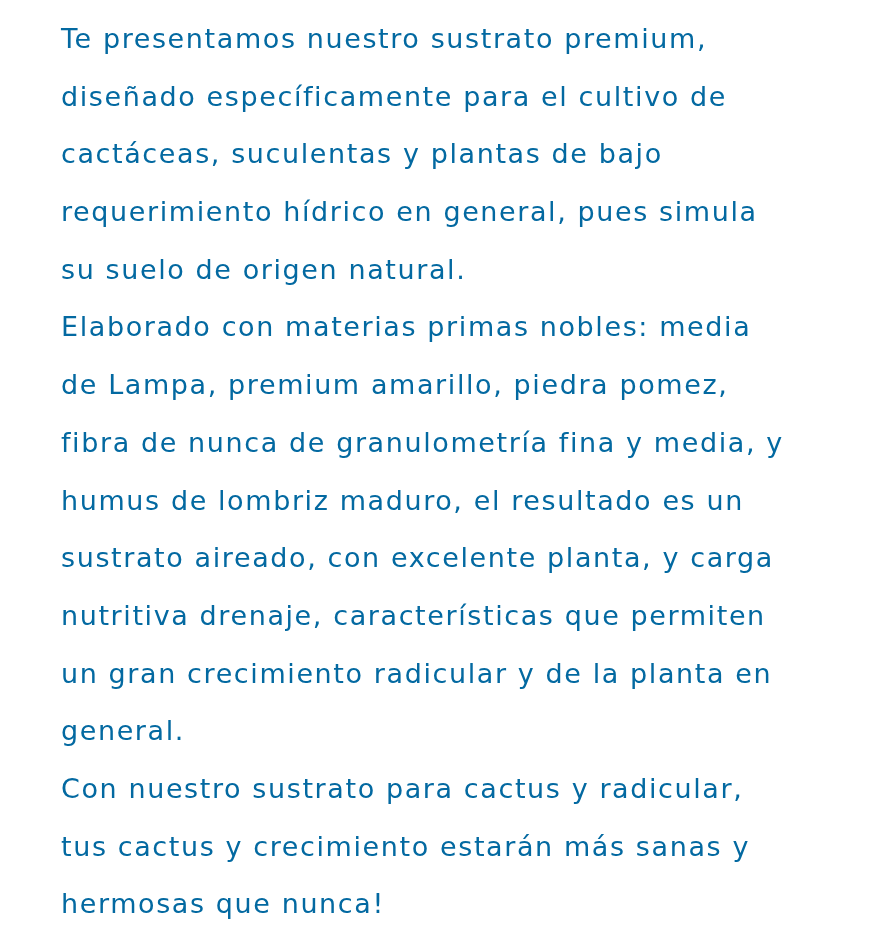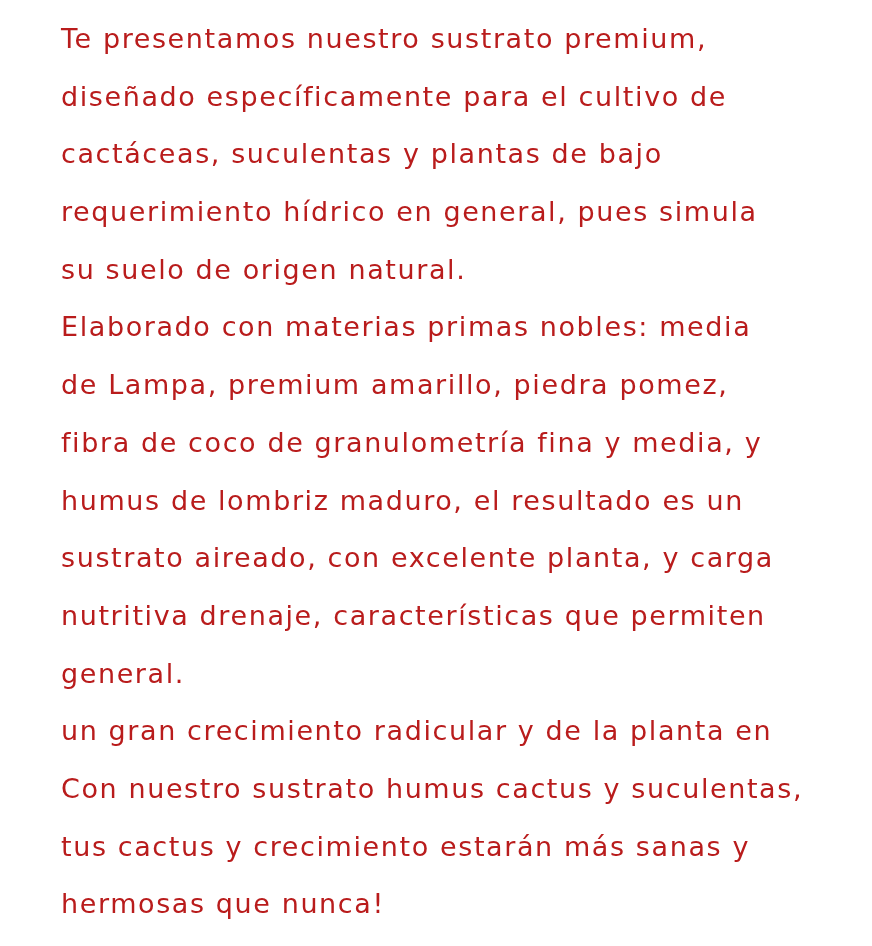--- a/index.html
+++ b/index.html
@@ -28,36 +28,36 @@
   .line {
     display: block;
     white-space: nowrap;
     line-height: 57.7px;
     height: 57.7px;
   }
 </style>
 </head>
 <body style="background: rgb(255, 255, 255);">
 
-<main class="description" style="color: #b91c1c;">
+<main class="description" style="color: #0369a1;">
     <p class="para">
       <span class="line">Te presentamos nuestro sustrato premium,</span>
       <span class="line">diseñado específicamente para el cultivo de</span>
       <span class="line">cactáceas, suculentas y plantas de bajo</span>
       <span class="line">requerimiento hídrico en general, pues simula</span>
       <span class="line">su suelo de origen natural.</span>
     </p>
     <p class="para">
       <span class="line">Elaborado con materias primas nobles: media</span>
       <span class="line">de Lampa, premium amarillo, piedra pomez,</span>
-      <span class="line">fibra de coco de granulometría fina y media, y</span>
+      <span class="line">fibra de nunca de granulometría fina y media, y</span>
       <span class="line">humus de lombriz maduro, el resultado es un</span>
       <span class="line">sustrato aireado, con excelente planta, y carga</span>
       <span class="line">nutritiva drenaje, características que permiten</span>
+      <span class="line">un gran crecimiento radicular y de la planta en</span>
       <span class="line">general.</span>
-      <span class="line">un gran crecimiento radicular y de la planta en</span>
     </p>
     <p class="para">
-      <span class="line">Con nuestro sustrato humus cactus y suculentas,</span>
+      <span class="line">Con nuestro sustrato para cactus y radicular,</span>
       <span class="line">tus cactus y crecimiento estarán más sanas y</span>
       <span class="line">hermosas que nunca!</span>
     </p>
   </main>
 
 </body></html>

